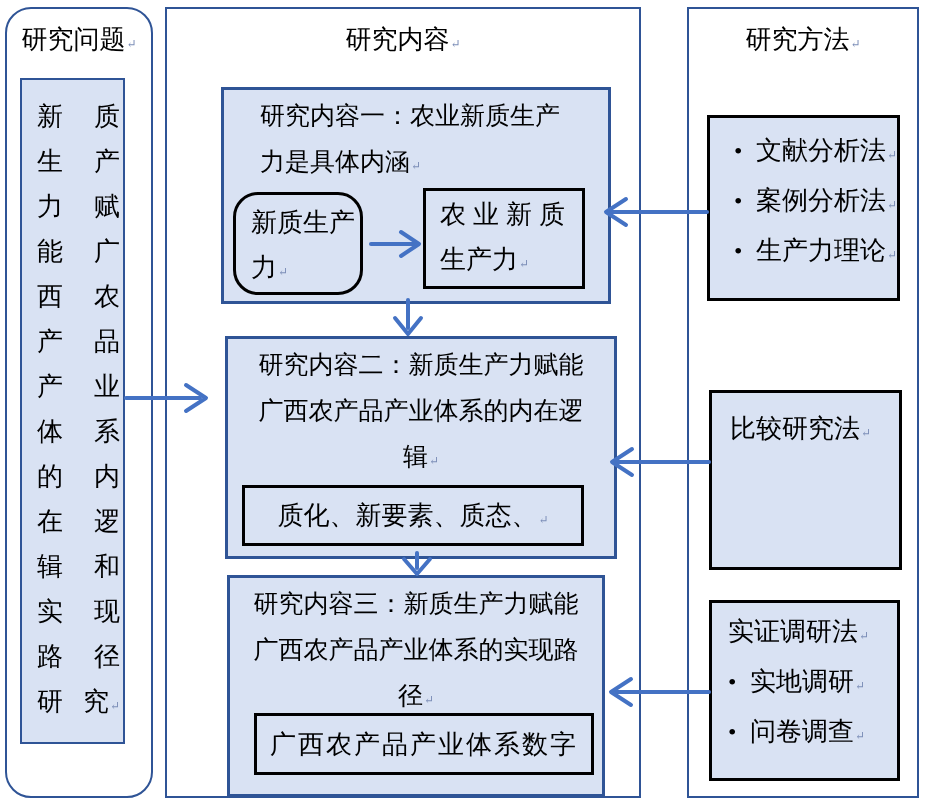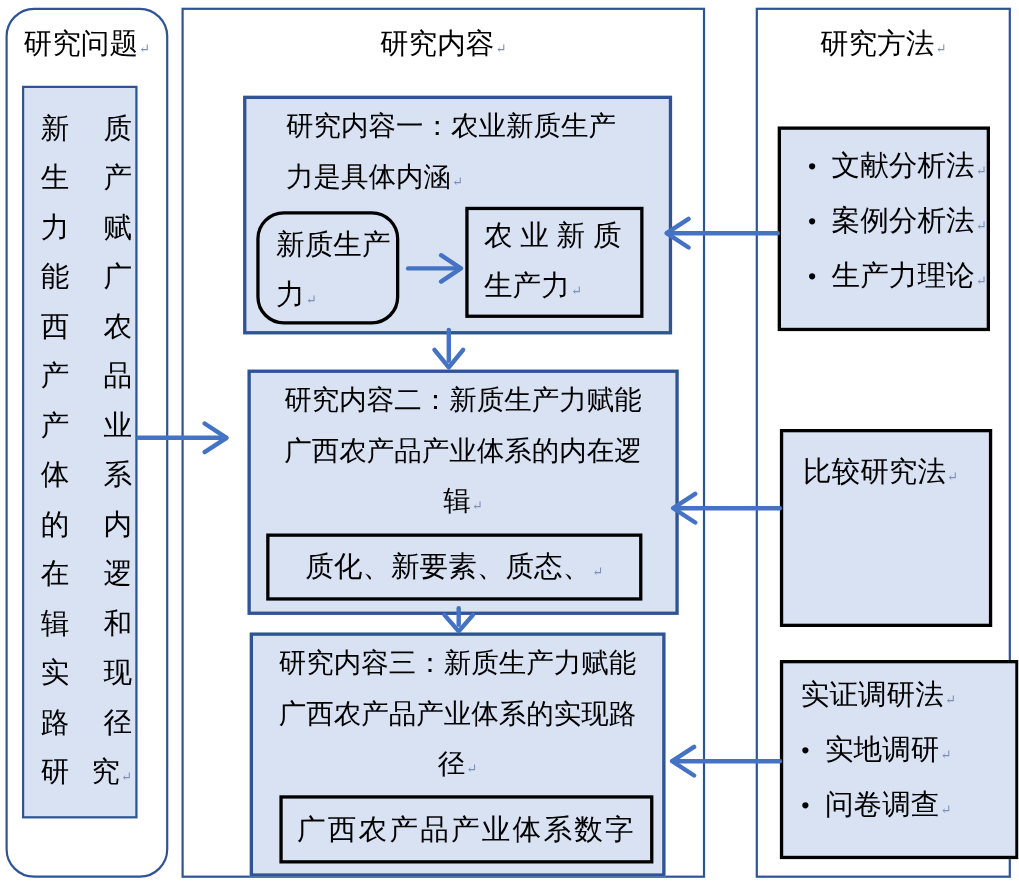--- a/index.html
+++ b/index.html
@@ -31,26 +31,26 @@
   #content-box-2{left:58px;top:327px;width:392px;height:223px;}
   #content-box-3{left:60px;top:566px;width:378px;height:222px;}
   .cbox-title{font-size:25px;line-height:46px;padding-top:3px;}
   #content-box-1 .cbox-title{text-align:left;padding-left:36px;}
   #content-box-2 .cbox-title,#content-box-3 .cbox-title{text-align:center;}
   .ibox{position:absolute;box-sizing:border-box;border:3px solid #000;background:transparent;}
   #sub-nqp{left:9px;top:102px;width:130px;height:103px;font-size:26px;line-height:45px;padding:5px 0 0 15px;border-radius:25px;}
   #sub-anqp{left:199px;top:98px;width:162px;height:101px;font-size:26px;line-height:45px;padding:1px 0 0 14px;}
   #sub-anqp .ls{letter-spacing:7px;}
   #sub-logic{left:14px;top:146px;width:342px;height:61px;text-align:center;font-size:26px;line-height:56px;}
-  #sub-digital{left:24px;top:145px;width:340px;height:62px;text-align:center;font-size:26px;line-height:57px;letter-spacing:2px;}
+  #sub-digital{left:24px;top:135px;width:340px;height:62px;text-align:center;font-size:26px;line-height:57px;letter-spacing:2px;}
   
   .mbox{position:absolute;box-sizing:border-box;border:3px solid #000;background:#D9E2F3;font-size:26px;}
   #method-box-1{left:18px;top:106px;width:193px;height:186px;padding:10px 0 0 24px;}
   #method-box-2{left:20px;top:361px;width:193px;height:180px;padding:13px 0 0 18px;margin-top:20px;}
-  #method-box-3{left:20px;top:591px;width:217px;height:181px;padding:6px 0 0 16px;}
+  #method-box-3{left:20px;top:591px;width:191px;height:181px;padding:6px 0 0 16px;}
   .mline{line-height:45px;white-space:nowrap;}
   .bullet{display:inline-block;width:22px;font-size:24px;}
   
   #arrows{position:absolute;left:0;top:0;width:926px;height:806px;pointer-events:none;z-index:6;}
   #arrows path{stroke:#4472C4;stroke-width:4;fill:none;stroke-linecap:round;stroke-linejoin:round;}
 </style>
 </head>
 <body>
 
 <div class="canvas">

